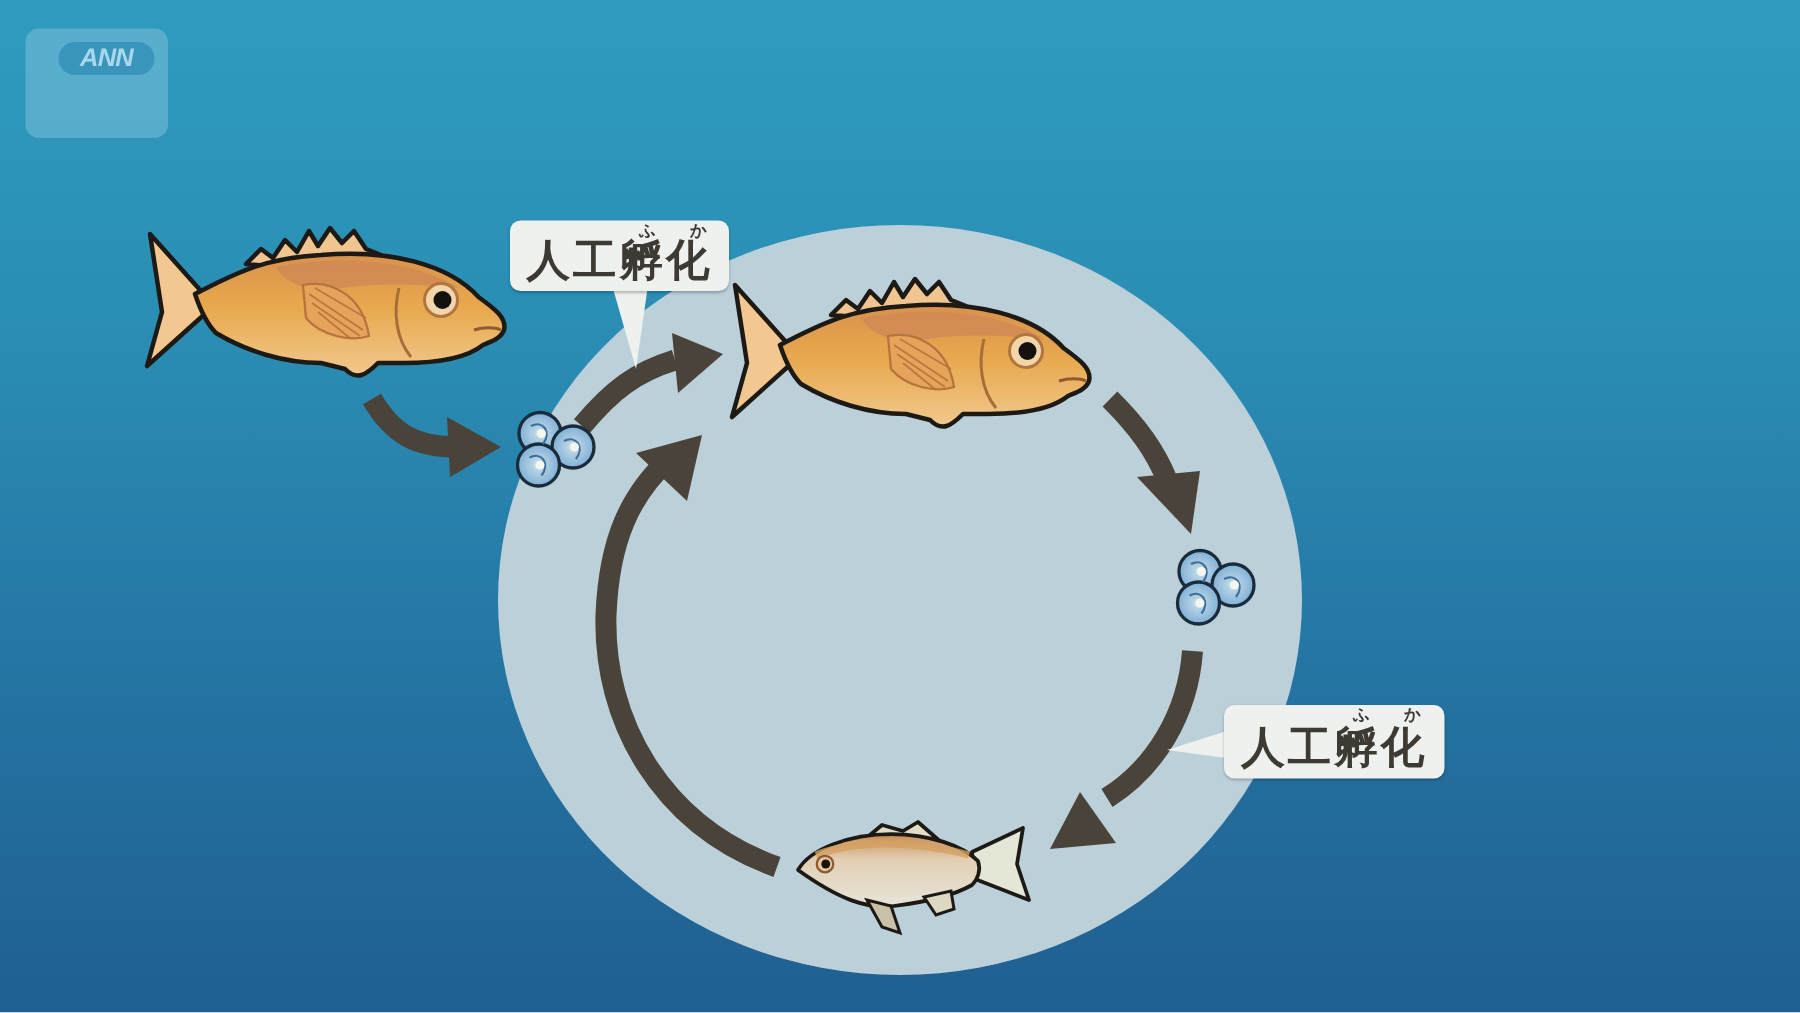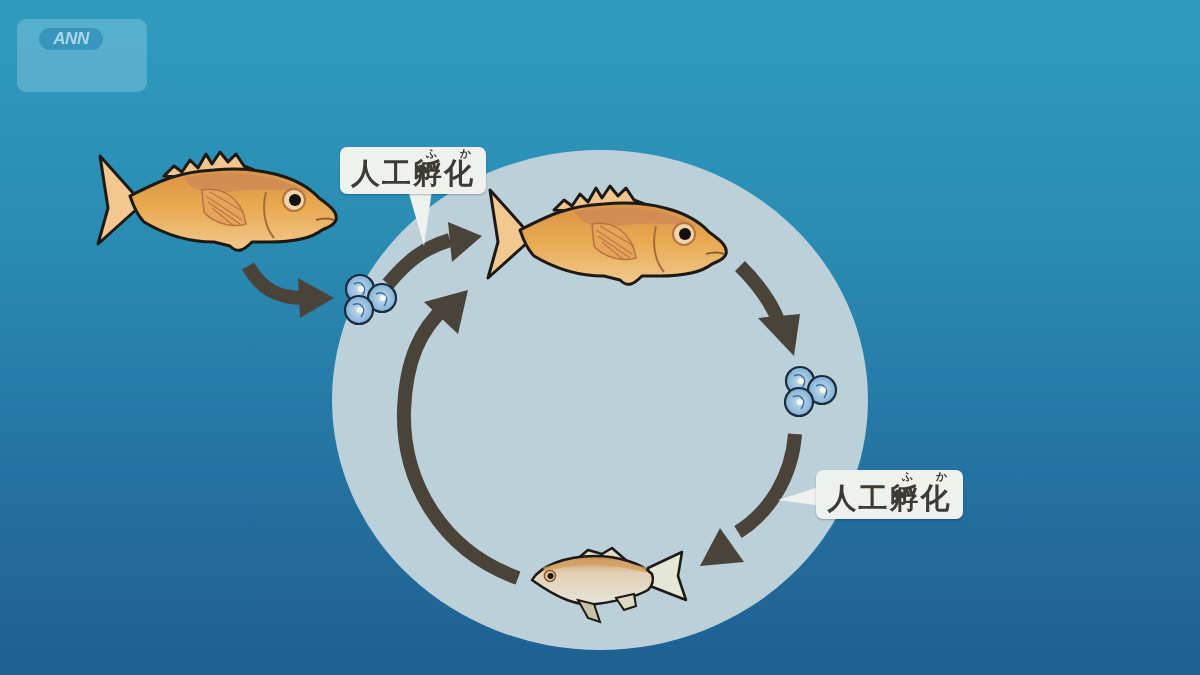--- a/index.html
+++ b/index.html
@@ -2,21 +2,21 @@
 <html><head>
 <meta charset="utf-8">
 <style>
   html, body { margin: 0; padding: 0; }
   body { width: 1200px; height: 675px; overflow: hidden; font-family: "DejaVu Sans", sans-serif; }
   .stage {
     position: relative; width: 1200px; height: 675px; overflow: hidden;
     background: linear-gradient(180deg, #2f9cbf 0%, #2a8cb3 35%, #2472a1 70%, #1f5f91 100%);
   }
   .logo {
-    position: absolute; left: 17px; top: 19px; width: 130px; height: 73px;
+    position: absolute; left: 17px; top: 19px; width: 95px; height: 73px;
     background: rgba(140, 200, 225, 0.45); border-radius: 9px;
   }
   .logo-ann {
     position: absolute; left: 22px; top: 9px; width: 64px; height: 22px;
     background: #3a95bd; border-radius: 11px; color: #a9d8ea;
     font: italic bold 17px/22px "Liberation Sans", sans-serif; text-align: center; letter-spacing: -0.5px;
   }
   .logo-news {
     position: absolute; left: 0; top: 34px; width: 111px; text-align: center;
     color: #3a95bd; font: bold 27px/32px "Liberation Sans", sans-serif; letter-spacing: -0.5px;

